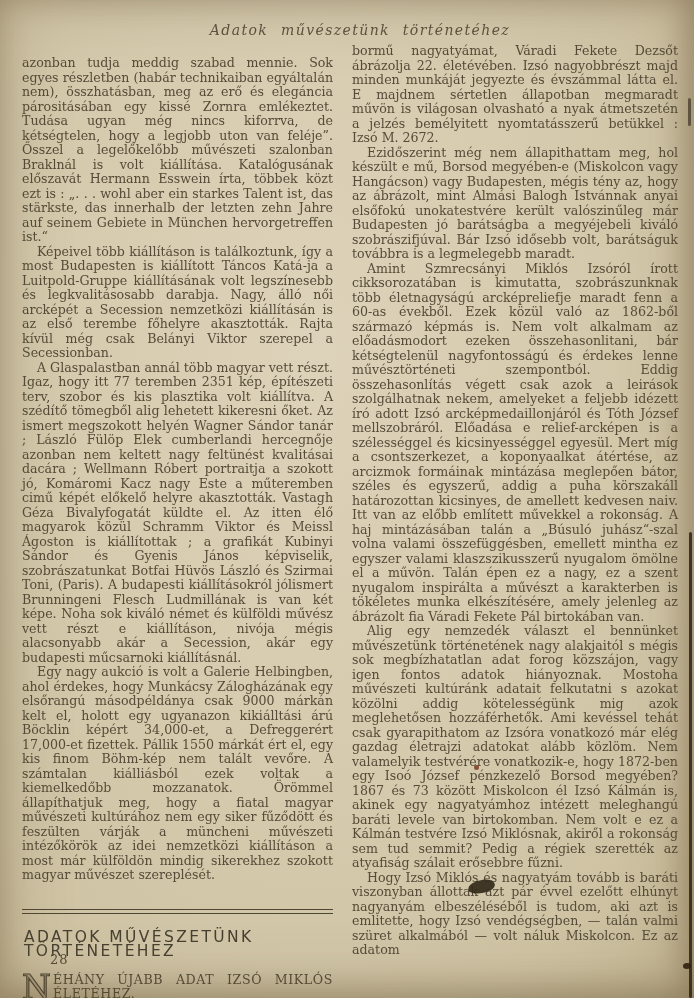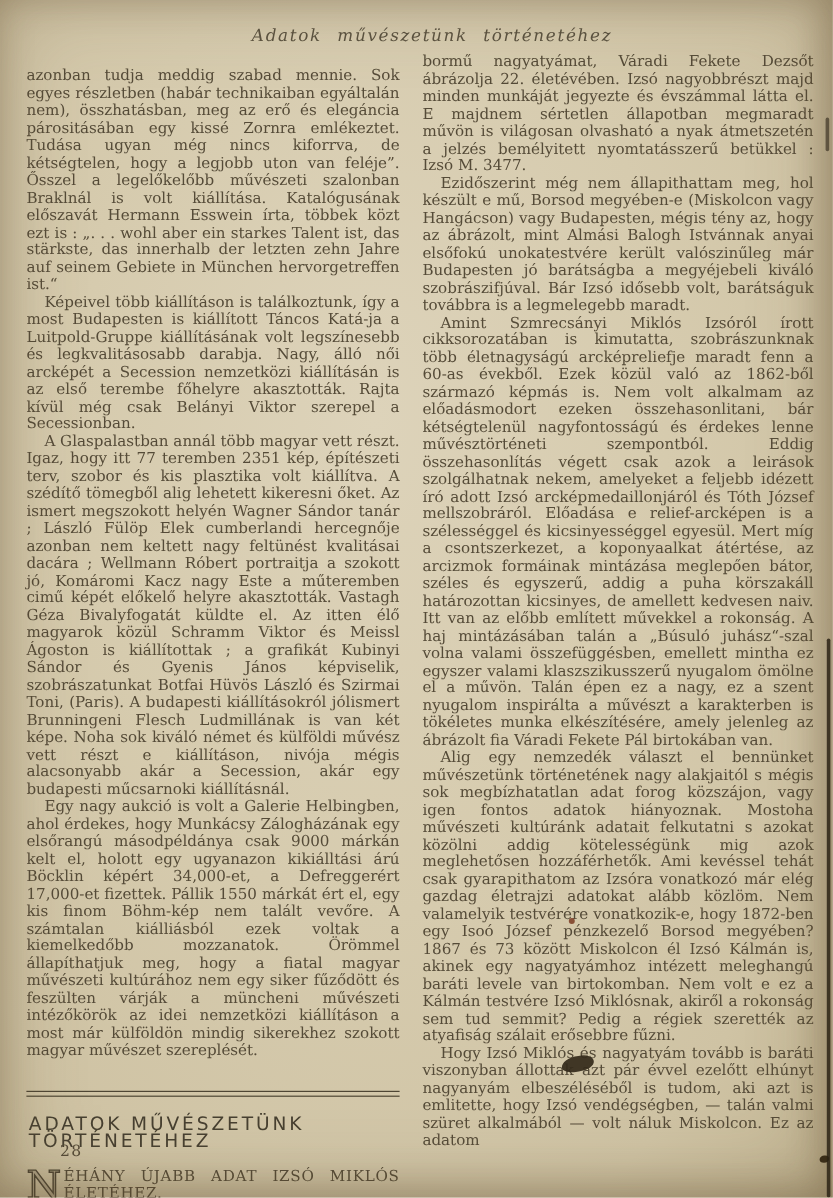--- a/index.html
+++ b/index.html
@@ -64,21 +64,21 @@
   <p class="para">A Glaspalastban annál több magyar vett részt. Igaz, hogy itt 77 teremben 2351 kép, építészeti terv, szobor és kis plasztika volt kiállítva. A szédítő tömegből alig lehetett kikeresni őket. Az ismert megszokott helyén Wagner Sándor tanár ; László Fülöp Elek cumberlandi hercegnője azonban nem keltett nagy feltünést kvalitásai dacára ; Wellmann Róbert portraitja a szokott jó, Komáromi Kacz nagy Este a műteremben cimű képét előkelő helyre akasztották. Vastagh Géza Bivalyfogatát küldte el. Az itten élő magyarok közül Schramm Viktor és Meissl Ágoston is kiállítottak ; a grafikát Kubinyi Sándor és Gyenis János képviselik, szobrászatunkat Botfai Hüvös László és Szirmai Toni, (Paris). A budapesti kiállításokról jólismert Brunningeni Flesch Ludmillának is van két képe. Noha sok kiváló német és külföldi művész vett részt e kiállításon, nivója mégis alacsonyabb akár a Secession, akár egy budapesti műcsarnoki kiállításnál.</p>
   <p class="para">Egy nagy aukció is volt a Galerie Helbingben, ahol érdekes, hogy Munkácsy Zálogházának egy elsőrangú másodpéldánya csak 9000 márkán kelt el, holott egy ugyanazon kikiálltási árú Böcklin képért 34,000-et, a Defreggerért 17,000-et fizettek. Pállik 1550 márkát ért el, egy kis finom Böhm-kép nem talált vevőre. A számtalan kiálliásból ezek voltak a kiemelkedőbb mozzanatok. Örömmel állapíthatjuk meg, hogy a fiatal magyar művészeti kultúrához nem egy siker fűződött és feszülten várják a müncheni művészeti intézőkörök az idei nemzetközi kiállításon a most már külföldön mindig sikerekhez szokott magyar művészet szereplését.</p>
   <div class="divider"></div>
   <h2 class="section-heading">ADATOK MŰVÉSZETÜNK TÖRTÉNETÉHEZ</h2>
   <p class="dropcap-para">
     <span class="dropcap">N</span><span class="lead-caps">ÉHÁNY ÚJABB ADAT IZSÓ MIKLÓS ÉLETÉHEZ.</span>
   </p>
 </div>
 
 <div class="col col-right">
-  <p class="para noindent">bormű nagyatyámat, Váradi Fekete Dezsőt ábrázolja 22. életévében. Izsó nagyobbrészt majd minden munkáját jegyezte és évszámmal látta el. E majdnem sértetlen állapotban megmaradt művön is világosan olvasható a nyak átmetszetén a jelzés bemélyitett nyomtatásszerű betükkel : Izsó M. 3477.</p>
+  <p class="para noindent">bormű nagyatyámat, Váradi Fekete Dezsőt ábrázolja 22. életévében. Izsó nagyobbrészt majd minden munkáját jegyezte és évszámmal látta el. E majdnem sértetlen állapotban megmaradt művön is világosan olvasható a nyak átmetszetén a jelzés bemélyitett nyomtatásszerű betükkel : Izsó M. 2672.</p>
   <p class="para">Ezidőszerint még nem állapithattam meg, hol készült e mű, Borsod megyében-e (Miskolcon vagy Hangácson) vagy Budapesten, mégis tény az, hogy az ábrázolt, mint Almási Balogh Istvánnak anyai elsőfokú unokatestvére került valószinűleg már Budapesten jó barátságba a megyéjebeli kiváló szobrászifjúval. Bár Izsó idősebb volt, barátságuk továbbra is a legmelegebb maradt.</p>
   <p class="para">Amint Szmrecsányi Miklós Izsóról írott cikksorozatában is kimutatta, szobrászunknak több életnagyságú arcképreliefje maradt fenn a 60-as évekből. Ezek közül való az 1862-ből származó képmás is. Nem volt alkalmam az előadásmodort ezeken összehasonlitani, bár kétségtelenül nagyfontosságú és érdekes lenne művésztörténeti szempontból. Eddig összehasonlítás végett csak azok a leirások szolgálhatnak nekem, amelyeket a feljebb idézett író adott Izsó arcképmedaillonjáról és Tóth József mellszobráról. Előadása e relief-arcképen is a szélességgel és kicsinyességgel egyesül. Mert míg a csontszerkezet, a koponyaalkat átértése, az arcizmok formáinak mintázása meglepően bátor, széles és egyszerű, addig a puha körszakáll határozottan kicsinyes, de amellett kedvesen naiv. Itt van az előbb említett művekkel a rokonság. A haj mintázásában talán a „Búsuló juhász“-szal volna valami összefüggésben, emellett mintha ez egyszer valami klaszszikusszerű nyugalom ömölne el a művön. Talán épen ez a nagy, ez a szent nyugalom inspirálta a művészt a karakterben is tökéletes munka elkészítésére, amely jelenleg az ábrázolt fia Váradi Fekete Pál birtokában van.</p>
   <p class="para">Alig egy nemzedék választ el bennünket művészetünk történetének nagy alakjaitól s mégis sok megbízhatatlan adat forog közszájon, vagy igen fontos adatok hiányoznak. Mostoha művészeti kultúránk adatait felkutatni s azokat közölni addig kötelességünk mig azok meglehetősen hozzáférhetők. Ami kevéssel tehát csak gyarapithatom az Izsóra vonatkozó már elég gazdag életrajzi adatokat alább közlöm. Nem valamelyik testvérére vonatkozik-e, hogy 1872-ben egy Isoó József pénzkezelő Borsod megyében? 1867 és 73 között Miskolcon él Izsó Kálmán is, akinek egy nagyatyámhoz intézett meleghangú baráti levele van birtokomban. Nem volt e ez a Kálmán testvére Izsó Miklósnak, akiről a rokonság sem tud semmit? Pedig a régiek szerették az atyafiság szálait erősebbre fűzni.</p>
   <p class="para">Hogy Izsó Miklós és nagyatyám tovább is baráti viszonyban állottak azt pár évvel ezelőtt elhúnyt nagyanyám elbeszéléséből is tudom, aki azt is emlitette, hogy Izsó vendégségben, — talán valmi szüret alkalmából — volt náluk Miskolcon. Ez az adatom</p>
 </div>
 
 <div class="page-number">28</div>
 
 <div class="ink-blot"></div>
 <div class="ink-dot-red"></div>

